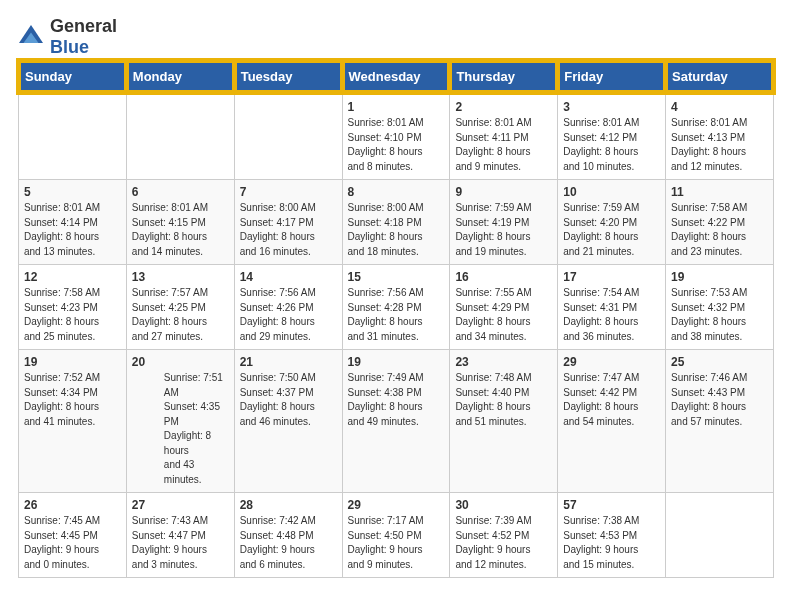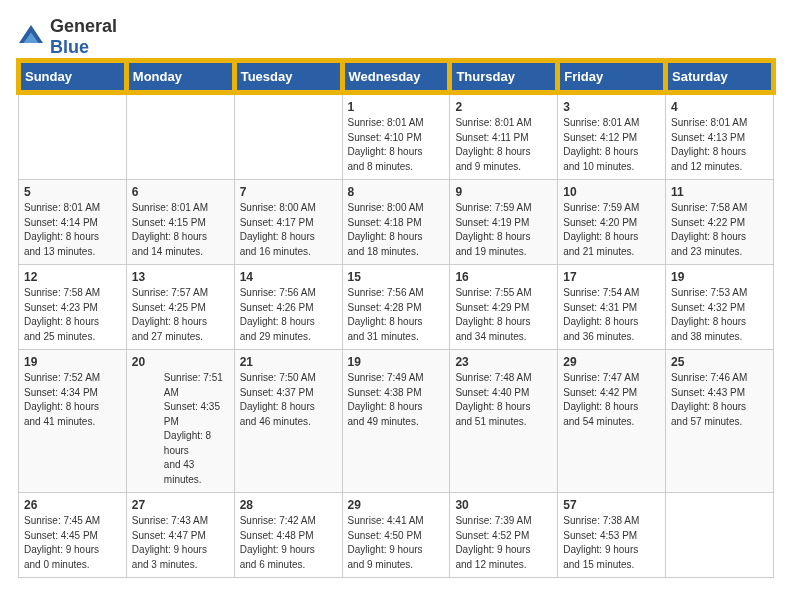--- a/index.html
+++ b/index.html
@@ -311,21 +311,21 @@
         </td>
         <td>
           <span class="day-number">28</span>
           <div class="day-info" style="white-space: pre-line;">Sunrise: 7:42 AM
 Sunset: 4:48 PM
 Daylight: 9 hours
 and 6 minutes.</div>
         </td>
         <td>
           <span class="day-number">29</span>
-          <div class="day-info" style="white-space: pre-line;">Sunrise: 4:41 AM
+          <div class="day-info" style="white-space: pre-line;">Sunrise: 7:17 AM
 Sunset: 4:50 PM
 Daylight: 9 hours
 and 9 minutes.</div>
         </td>
         <td>
           <span class="day-number">30</span>
           <div class="day-info" style="white-space: pre-line;">Sunrise: 7:39 AM
 Sunset: 4:52 PM
 Daylight: 9 hours
 and 12 minutes.</div>

